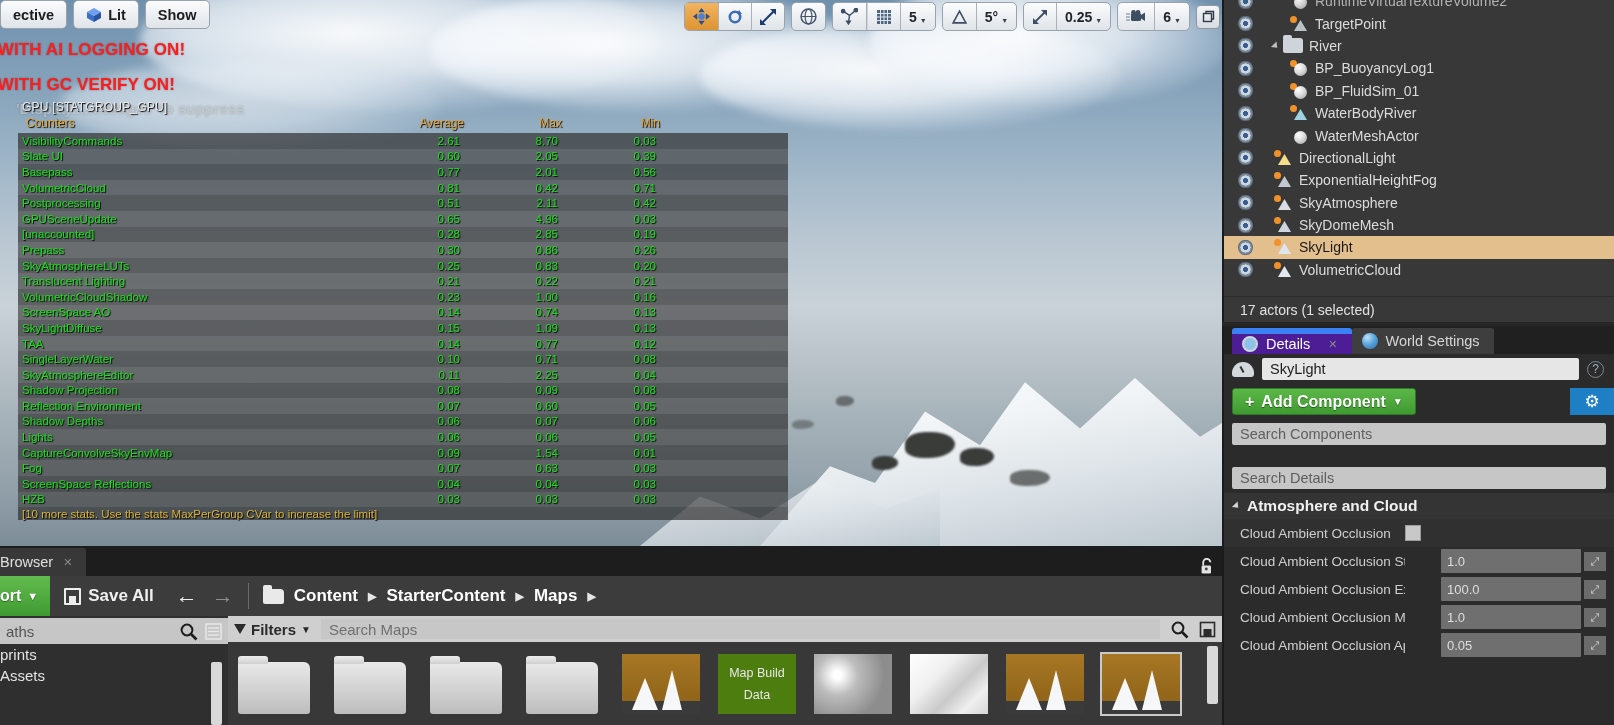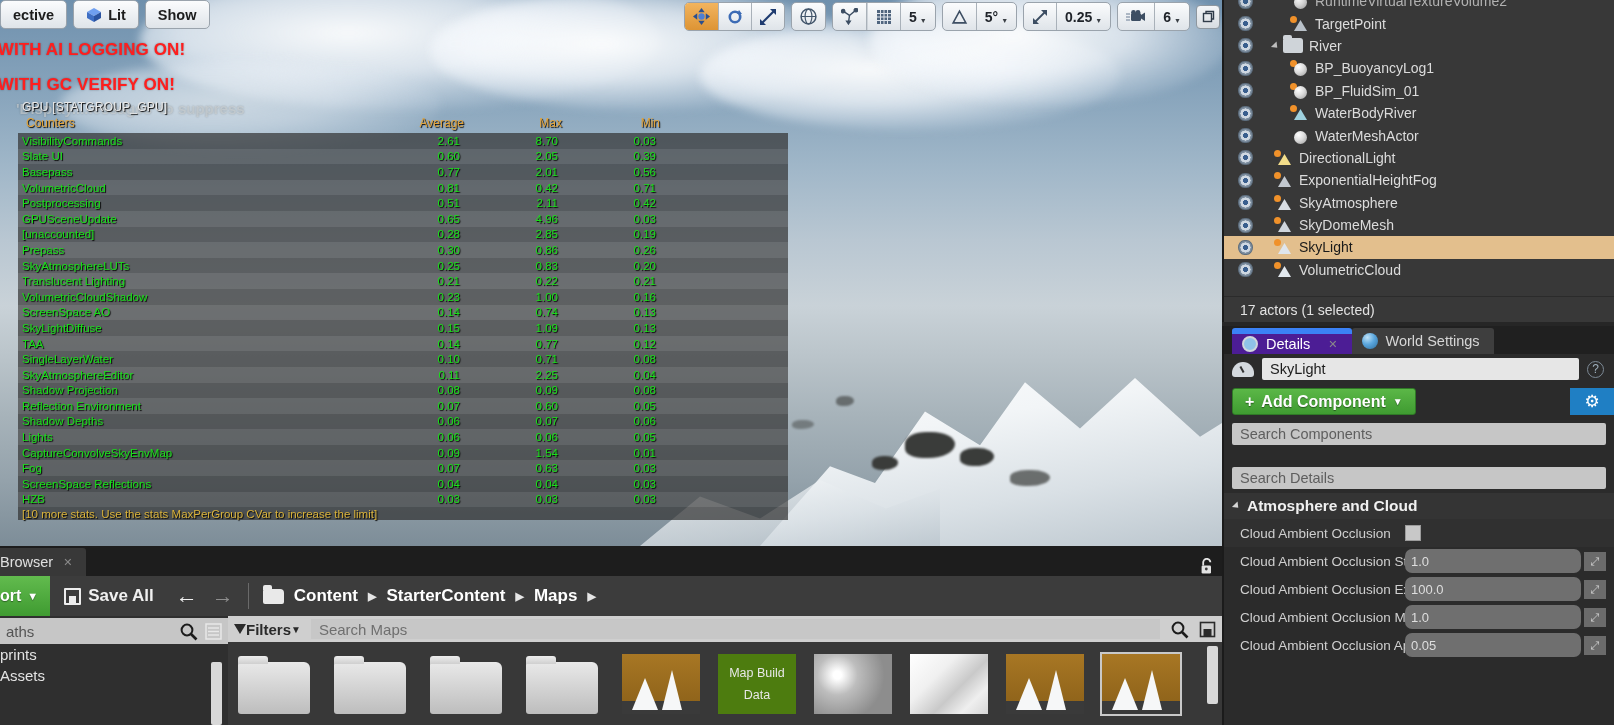--- a/index.html
+++ b/index.html
@@ -181,21 +181,21 @@
                border-top: 4.5px solid transparent; border-bottom: 4.5px solid transparent;
                transform: rotate(45deg); }
   .prop-row { display: flex; align-items: center; height: 28px; padding-left: 16px; }
   .prop-row.alt { background: #303030; }
   .prop-label { width: 165px; color: #cfcfcf; font-size: 13.5px; white-space: nowrap;
                 overflow: hidden; }
   .prop-ctrl { flex: 1; display: flex; align-items: center; gap: 3px; padding-right: 8px; }
   .checkbox { width: 16px; height: 16px; background: #c8c8c8; border: 1px solid #9c9c9c; }
   .numfield { flex: 1; height: 19px; background: #6f6f6f; color: #dedede;
               font-size: 13px; display: flex; align-items: center; padding: 12px 6px;
-              border-radius: 7px; }
+              border-radius: 1px; margin-left: 36px; }
   .spin { width: 22px; height: 19px; background: #6b6b6b; color: #d3d3d3;
           font-size: 11px; display: flex; align-items: center; justify-content: center; }
 
   
   #cbrowser { position: absolute; left: 0; top: 546px; width: 1222px; height: 179px;
               background: #2b2b2b; }
   #cb-tabbar { height: 30px; background: #1d1d1d; display: flex; align-items: flex-end; }
   #cb-tab { height: 28px; background: #383838; color: #e0e0e0; font-size: 14.5px;
             display: flex; align-items: center; padding: 0 14px 0 0; border-radius: 0 3px 0 0; }
   #cb-toolbar { height: 40px; background: #3c3c3c; display: flex; align-items: center;
@@ -220,21 +220,21 @@
   #cb-body { display: flex; height: 109px; }
   #cb-left { width: 228px; background: #2f2f2f; position: relative; }
   #cb-search-paths { height: 26px; margin: 2px 0 0 0; background: #c6c6c6;
                      display: flex; align-items: center; padding: 0 6px;
                      color: #555; font-size: 15px; }
   .paths-item { color: #e3e3e3; font-size: 15px; padding: 2px 0 2px 0; }
   .vscroll { position: absolute; width: 11px; background: #d8d8d8; border-radius: 2px; }
   #cb-right { flex: 1; background: #383838; position: relative; }
   #cb-filterbar { height: 26px; background: #cfcfcf; display: flex; align-items: center;
                   gap: 10px; padding: 0 6px; }
-  .filters { display: flex; align-items: center; color: #2a2a2a;
+  .filters { display: flex; align-items: center; gap: 5px; color: #2a2a2a;
              font-size: 15px; font-weight: bold; }
   .funnel { width: 0; height: 0; border-left: 6px solid transparent;
             border-right: 6px solid transparent; border-top: 10px solid #2a2a2a; }
   #maps-search { flex: 1; height: 20px; background: #c7c7c7; color: #6f6f6f;
                  font-size: 15px; display: flex; align-items: center; padding: 0 8px; }
   #asset-grid { display: flex; gap: 18px; padding: 12px 0 0 10px; }
   .asset { width: 78px; }
   .thumb { width: 78px; height: 60px; position: relative; overflow: hidden; }
   .thumb.map { background: linear-gradient(#a87724, #8a5f18); }
   .thumb.mbd { background: #4d7c0f; display:flex; align-items:center; justify-content:center;

